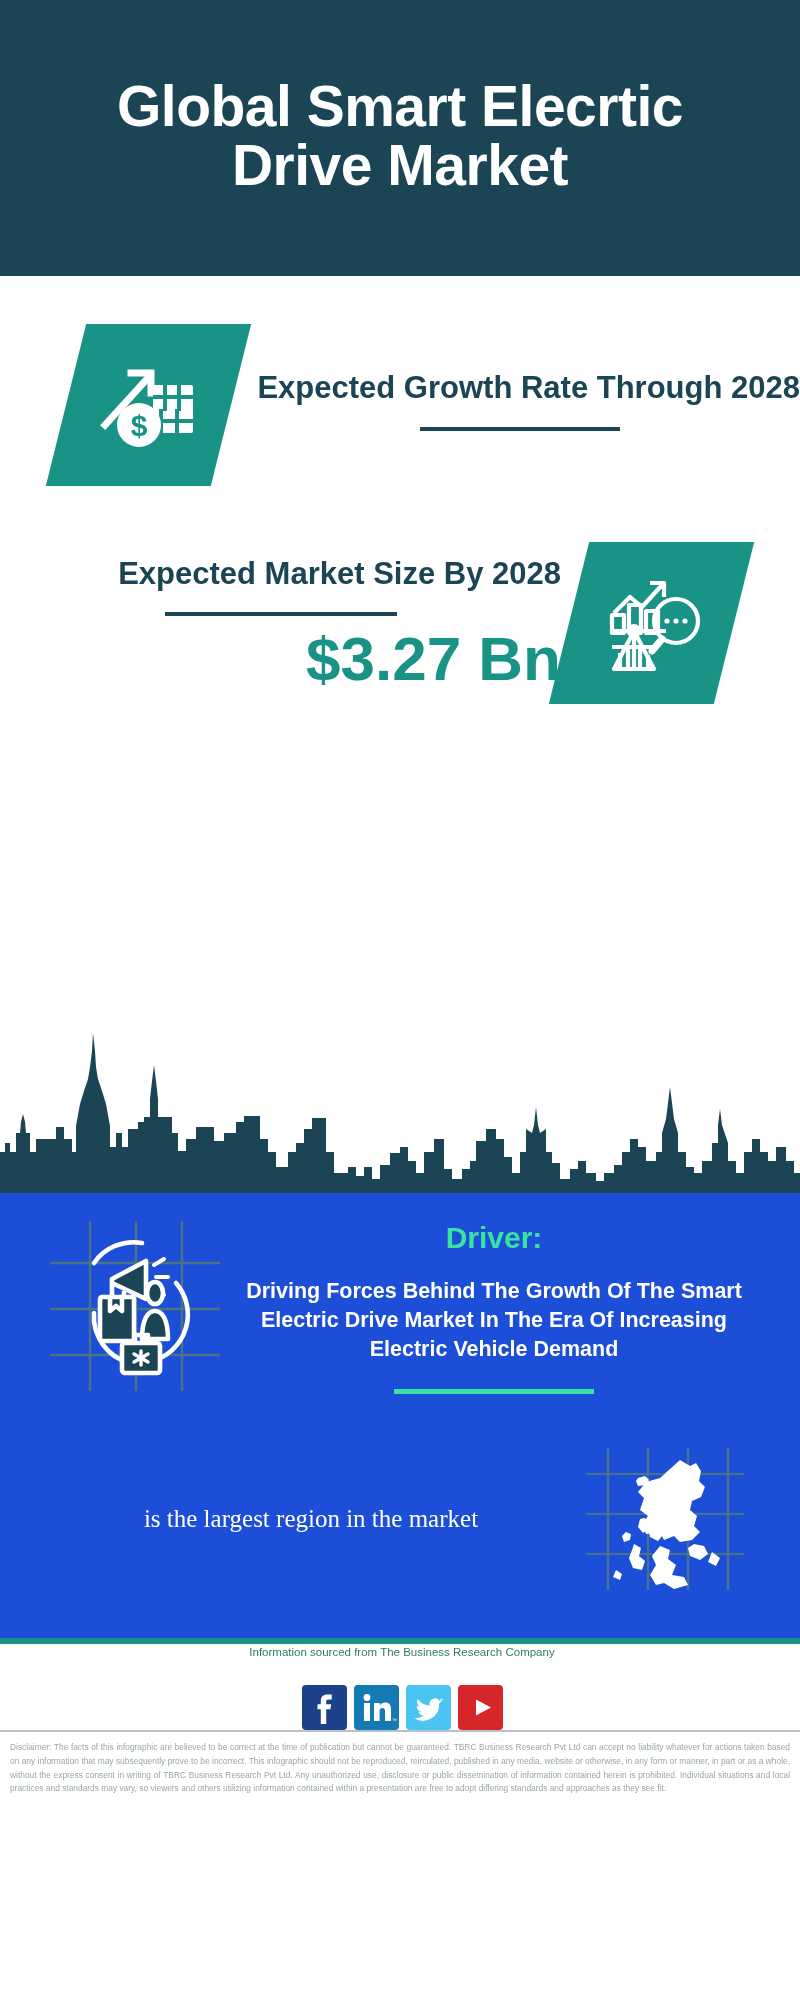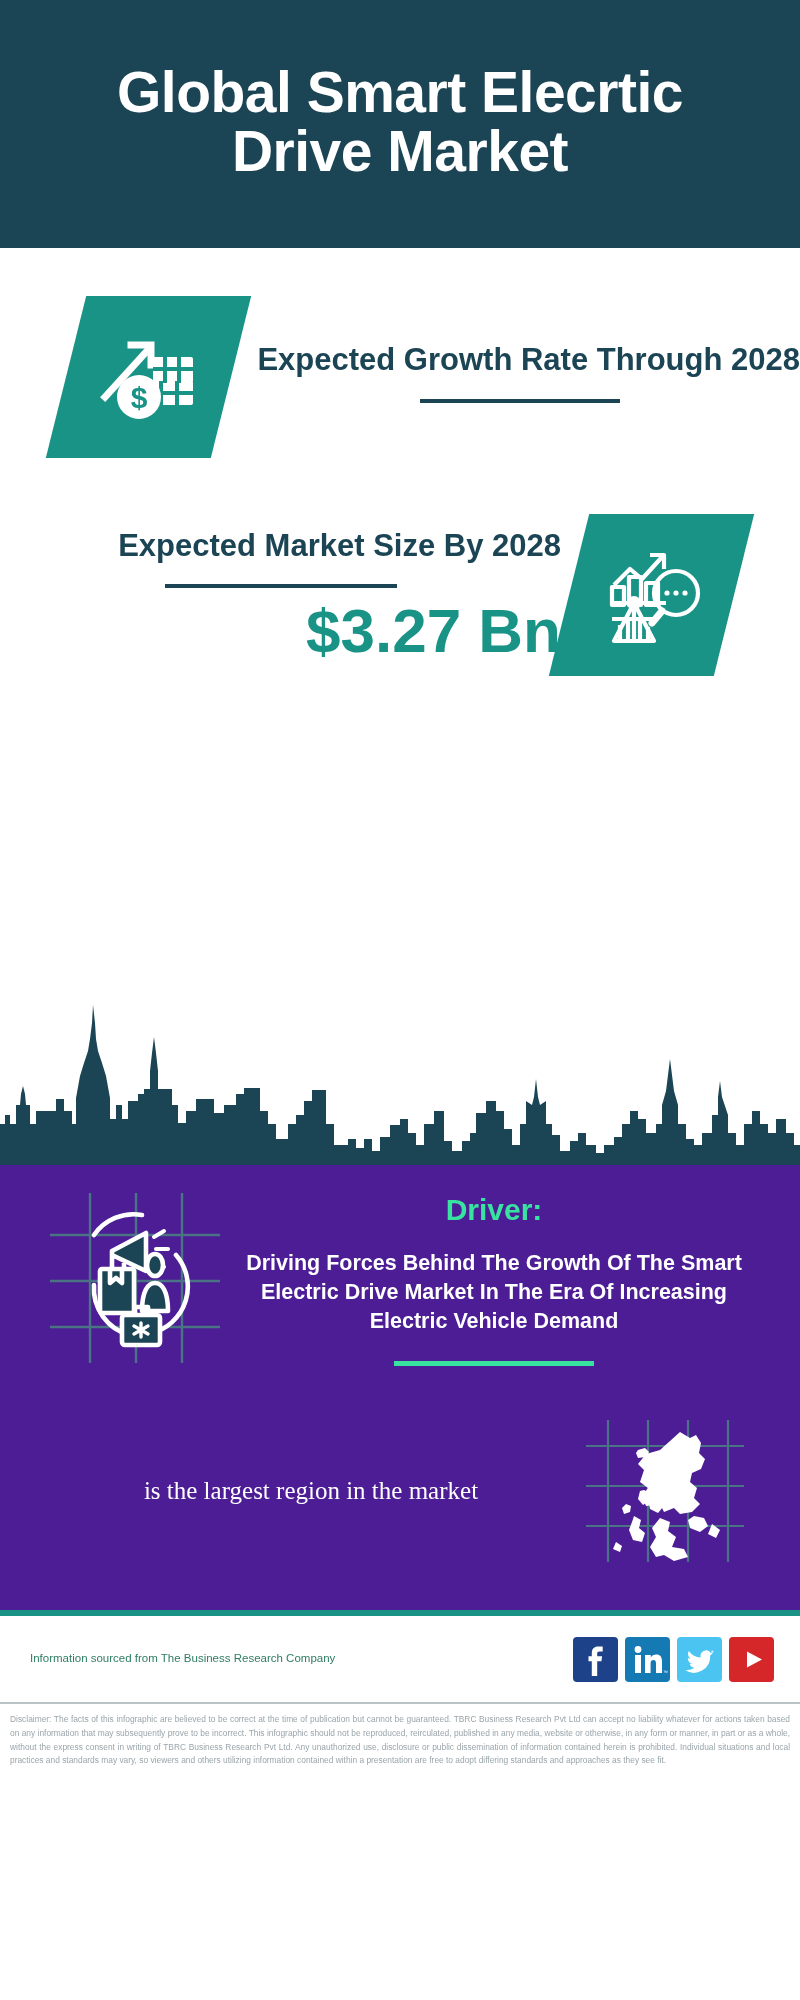--- a/index.html
+++ b/index.html
@@ -8,21 +8,21 @@
     width: 800px;
     height: 2000px;
     background: #ffffff;
     font-family: "Liberation Sans", sans-serif;
     overflow: hidden;
     position: relative;
   }
 
   
   .header {
-    height: 248px;
+    height: 276px;
     background: #1b4454;
     display: flex;
     align-items: center;
     justify-content: center;
     padding: 10px 70px 14px;
   }
   .header-title {
     color: #ffffff;
     font-size: 57px;
     font-weight: bold;
@@ -91,21 +91,21 @@
   .skyline-wrap {
     position: relative;
     height: 172px;
     background: #ffffff;
     line-height: 0;
   }
   .skyline-wrap svg { display: block; width: 800px; height: 172px; }
 
   
   .dark {
-    background: #4c1d95;
+    background: #1d4ed8;
     padding: 18px 0 0;
   }
 
   
   .driver-row { display: flex; align-items: flex-start; padding: 10px 0 0; }
   .icon-grid {
     width: 170px; height: 170px;
     margin-left: 50px;
     flex: none;
     position: relative;
@@ -156,20 +156,21 @@
   }
 
   
   .accent-bar { height: 6px; background: #1a9387; }
   .source {
     height: 86px;
     background: #ffffff;
     display: flex;
     align-items: center;
     padding: 0 26px 0 30px;
+    flex-direction: column;
   }
   .source-text { flex: 1; }
   .source-line {
     color: #2e7d62;
     font-size: 11.5px;
     line-height: 1.55;
   }
   .socials { display: flex; gap: 7px; }
   .soc {
     width: 45px; height: 45px;

